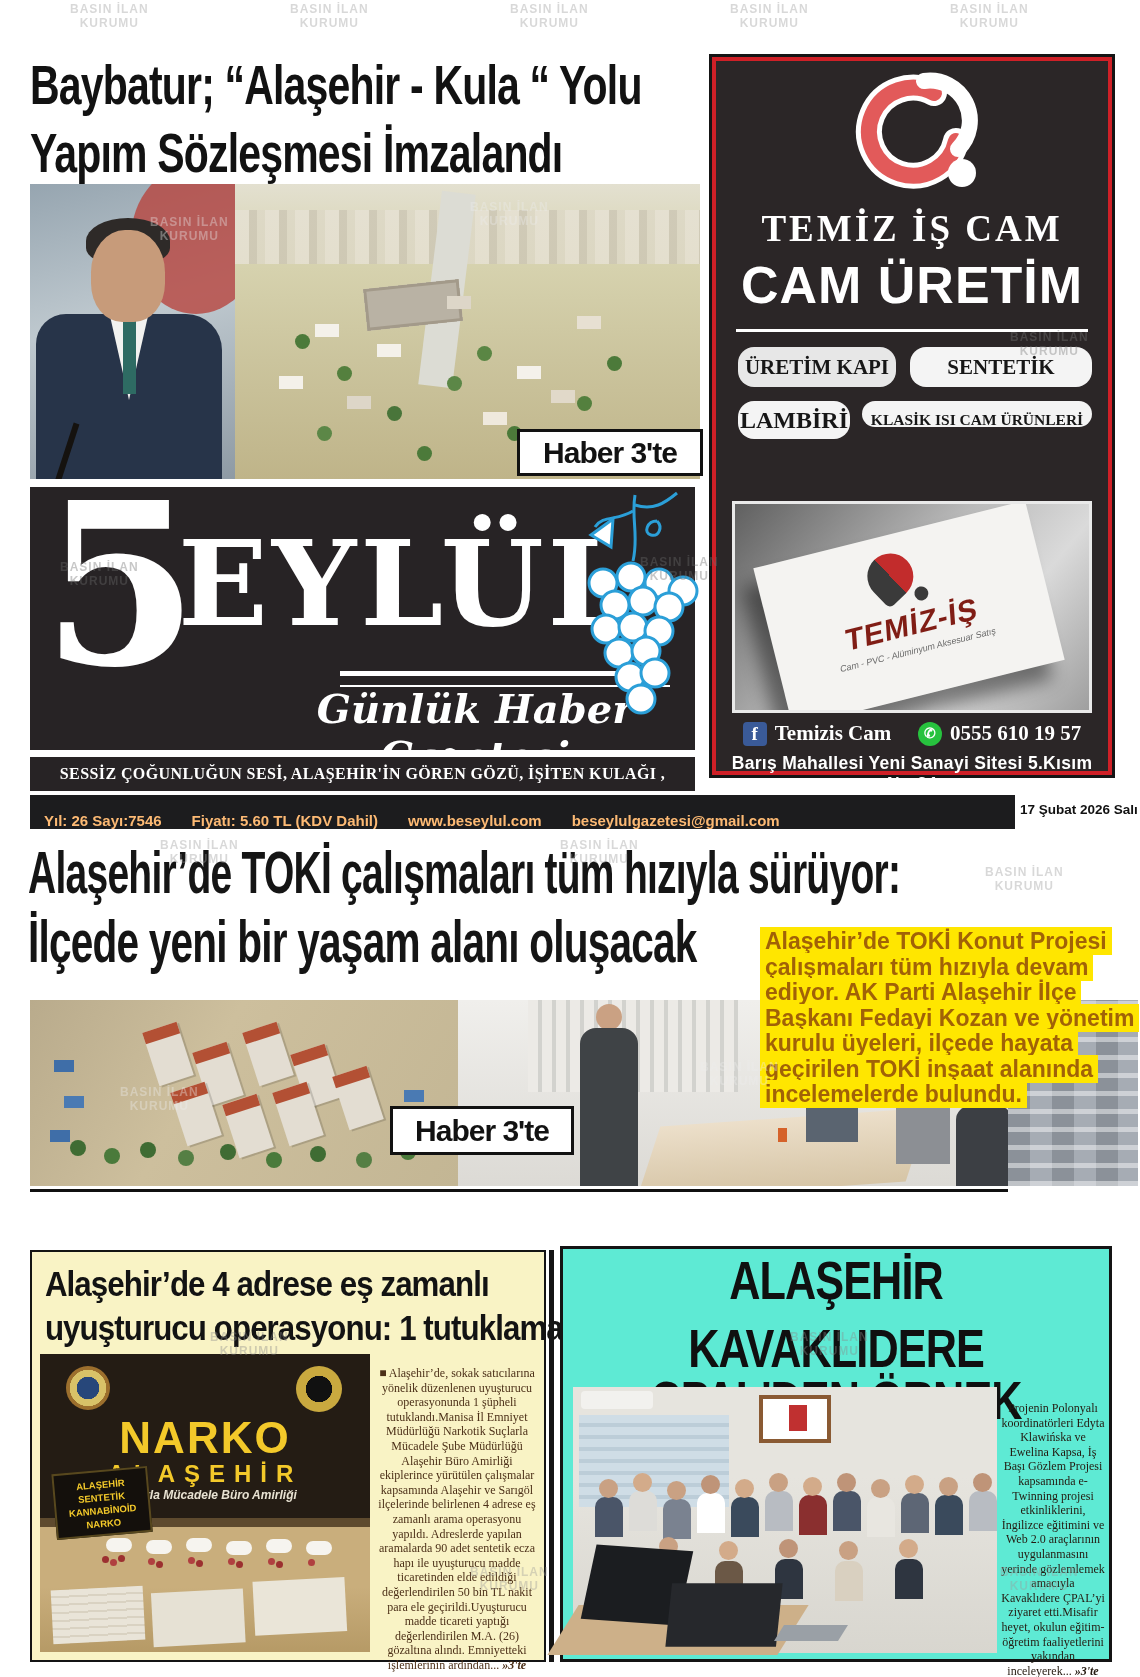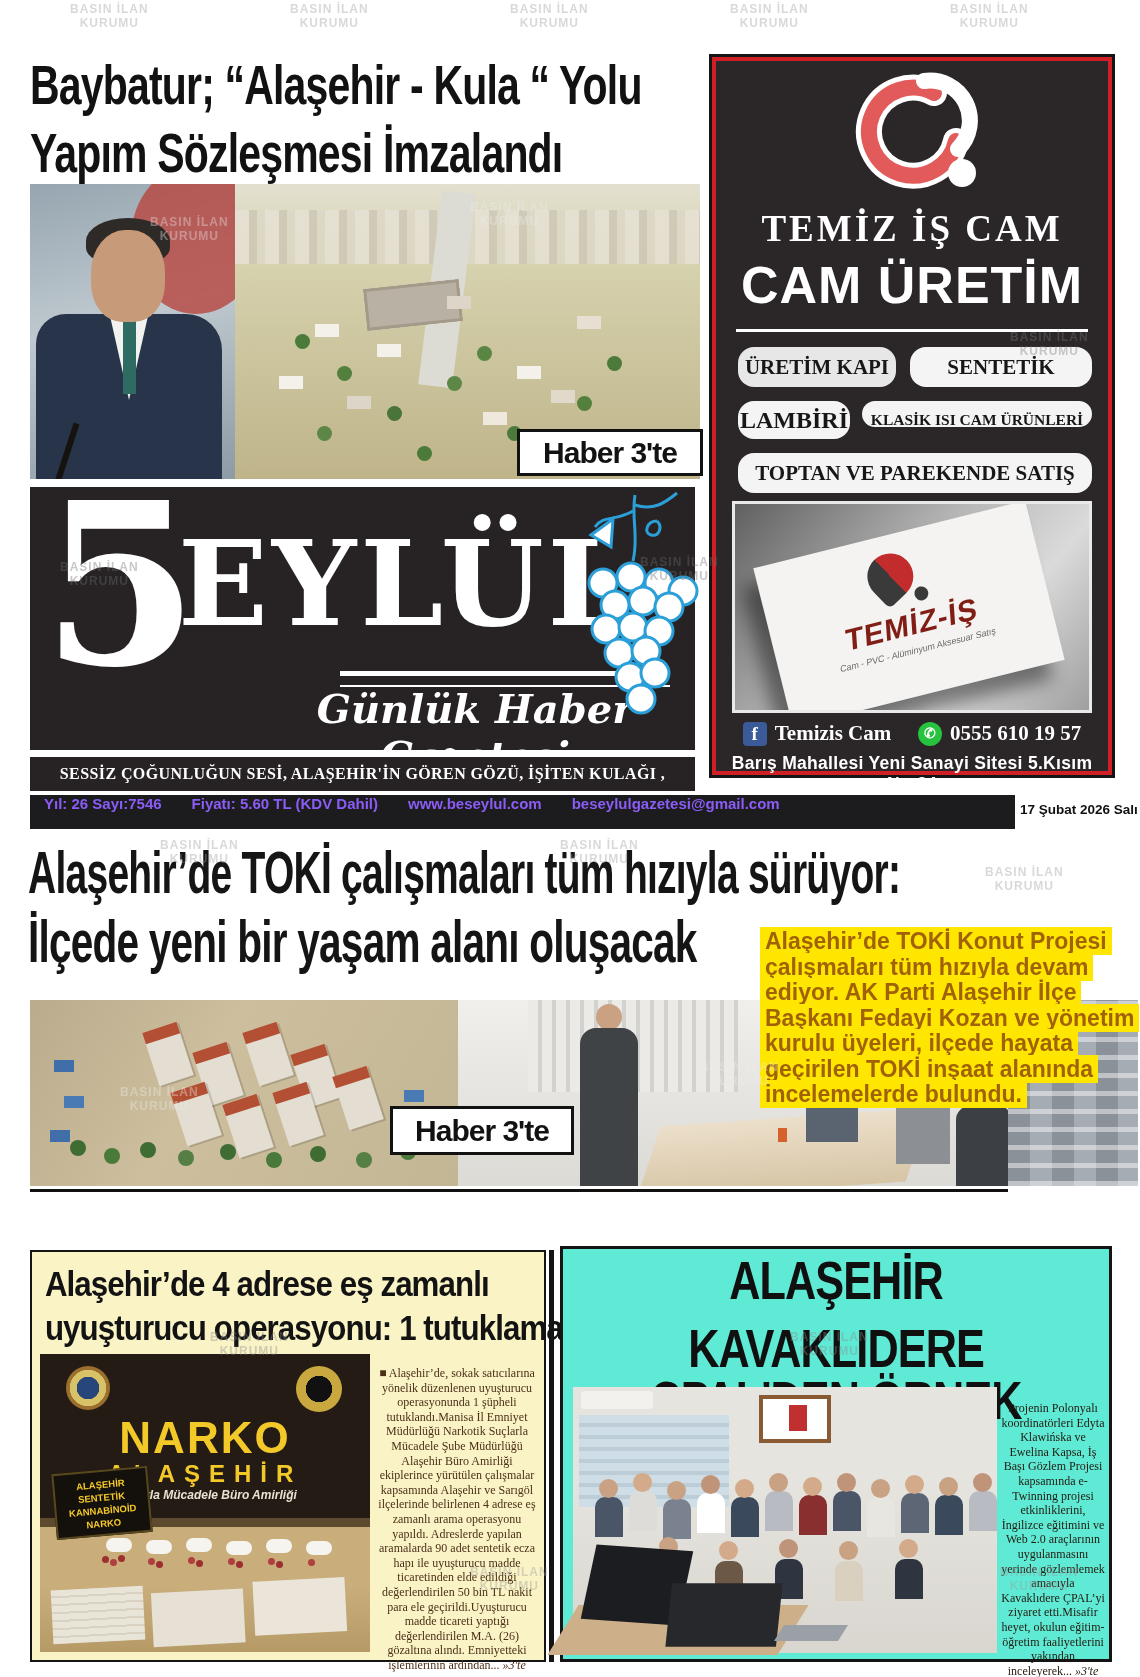--- a/index.html
+++ b/index.html
@@ -68,22 +68,22 @@
         font-size:118px;line-height:158px;color:#fff;letter-spacing:4px}
   .mh-rule{position:absolute;left:310px;top:184px;width:330px;height:9px;
         border-top:5px solid #fff;border-bottom:2px solid #fff}
   .mh-sub{position:absolute;left:225px;top:198px;width:440px;text-align:center;
         font-family:"DejaVu Serif",serif;font-style:italic;font-weight:700;font-size:40px;color:#fff}
   #grapes{position:absolute;right:-4px;top:4px}
 
   #tagline{left:30px;top:757px;width:665px;height:34px;background:#272325;color:#fff;
         font-family:"Liberation Serif",serif;font-weight:700;font-size:16px;line-height:34px;
         text-align:center;letter-spacing:.4px}
-  #infobar{left:30px;top:795px;width:985px;height:34px;background:#1c1c1e;color:#8b5cf6;font-size:15px;
-        font-weight:700;display:flex;align-items:flex-start;gap:30px;padding-left:14px;box-sizing:border-box}
+  #infobar{left:30px;top:795px;width:985px;height:34px;background:#1c1c1e;color:#fdba74;font-size:15px;
+        font-weight:700;display:flex;align-items:flex-end;gap:30px;padding-left:14px;box-sizing:border-box}
   #dateline{left:1020px;top:802px;width:118px;font-size:13.5px;font-weight:700;color:#111}
 
   
   #ad{left:712px;top:57px;width:400px;height:718px;background:#2b2627;border:4px solid #cf2027;
       outline:3px solid #151515;box-sizing:border-box}
   .ad-brand{position:absolute;left:0;top:146px;width:100%;text-align:center;color:#fff;
       font-family:"Liberation Serif",serif;font-weight:700;font-size:37px;letter-spacing:3px}
   .ad-title{position:absolute;left:0;top:194px;width:100%;text-align:center;color:#fff;
       font-weight:800;font-size:52px;letter-spacing:1px}
   .ad-line{position:absolute;left:20px;top:268px;width:352px;border-top:3px solid #fff}
@@ -179,21 +179,21 @@
       box-shadow:40px 2px 0 #f6f4ef,80px 0 0 #f6f4ef,120px 3px 0 #f6f4ef,160px 1px 0 #f6f4ef,200px 3px 0 #f6f4ef}
   .nk-pills{position:absolute;left:62px;top:202px;width:7px;height:7px;border-radius:50%;background:#9c3030;
       box-shadow:8px 3px 0 #b04040,16px -1px 0 #9c3030,46px 2px 0 #b04040,54px 5px 0 #9c3030,86px 1px 0 #b04040,
         94px 4px 0 #9c3030,126px 2px 0 #b04040,134px 5px 0 #9c3030,166px 2px 0 #b04040,174px 5px 0 #9c3030,
         206px 3px 0 #b04040}
   .nk-money{position:absolute;left:12px;top:234px;width:92px;height:54px;transform:rotate(-3deg);
       background:repeating-linear-gradient(0deg,#e9e4d8 0 6px,#d9d2c2 6px 8px);
       box-shadow:100px 8px 0 #e6e1d4,202px 2px 0 #eae5d8}
   #pl-text{position:absolute;left:342px;top:102px;width:166px;font-family:"Liberation Serif",serif;
       font-size:12px;line-height:14.6px;color:#4c3018;text-align:center}
-  .more{font-weight:400;font-style:italic;white-space:nowrap}
+  .more{font-weight:700;font-style:italic;white-space:nowrap}
 
   #vdiv{left:549px;top:1250px;width:5px;height:412px;background:#141414}
 
   #panel-right{left:560px;top:1246px;width:552px;height:416px;background:#5eead4;
       border:3px solid #141414;box-sizing:border-box}
   .pr-h{margin:0;text-align:center;font-size:48px;line-height:60px;font-weight:800;letter-spacing:-1px;
       color:#101010;transform:scale(.9,1.12)}
   .pr-h:first-child{margin-top:6px}
   #pr-photo{position:absolute;left:10px;top:138px;width:424px;height:266px;
       background:linear-gradient(#e6e4de 0 34%,#d8d6cf)}
@@ -297,21 +297,20 @@
       <path d="M86,10 A40,40 0 0 1 120,78" fill="none" stroke="#fff" stroke-width="16" stroke-linecap="round"></path>
       <circle cx="124" cy="102" r="14" fill="#fff"></circle>
     </svg>
     <div class="ad-brand">TEMİZ İŞ CAM</div>
     <div class="ad-title">CAM ÜRETİM</div>
     <div class="ad-line"></div>
     <div class="ad-pill" id="pill0">ÜRETİM KAPI</div>
     <div class="ad-pill" id="pill1">SENTETİK</div>
     <div class="ad-pill" id="pill2">LAMBİRİ</div>
     <div class="ad-pill" id="pill3">KLASİK ISI CAM ÜRÜNLERİ</div>
-    <div class="ad-pill" id="pill4">TOPTAN VE PAREKENDE SATIŞ</div>
     <div id="ad-card">
       <div class="card">
         <div class="card-mark"></div>
         <div class="card-dot"></div>
         <div class="card-title">TEMİZ-İŞ</div>
         <div class="card-sub">Cam - PVC - Alüminyum Aksesuar Satış</div>
       </div>
     </div>
     <div class="ad-foot">
       <span class="grp">

